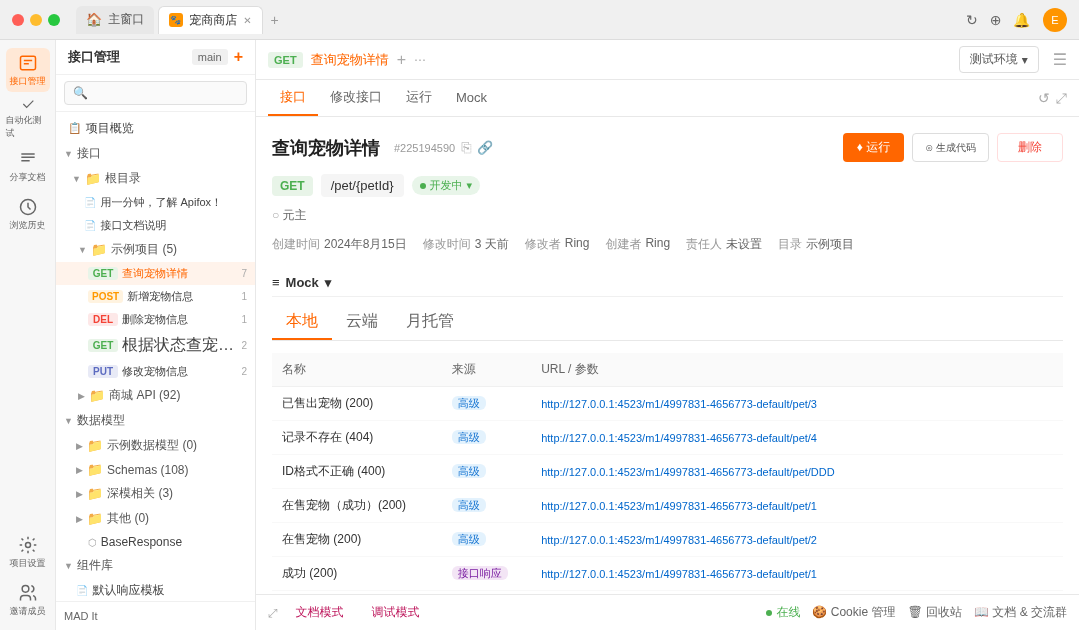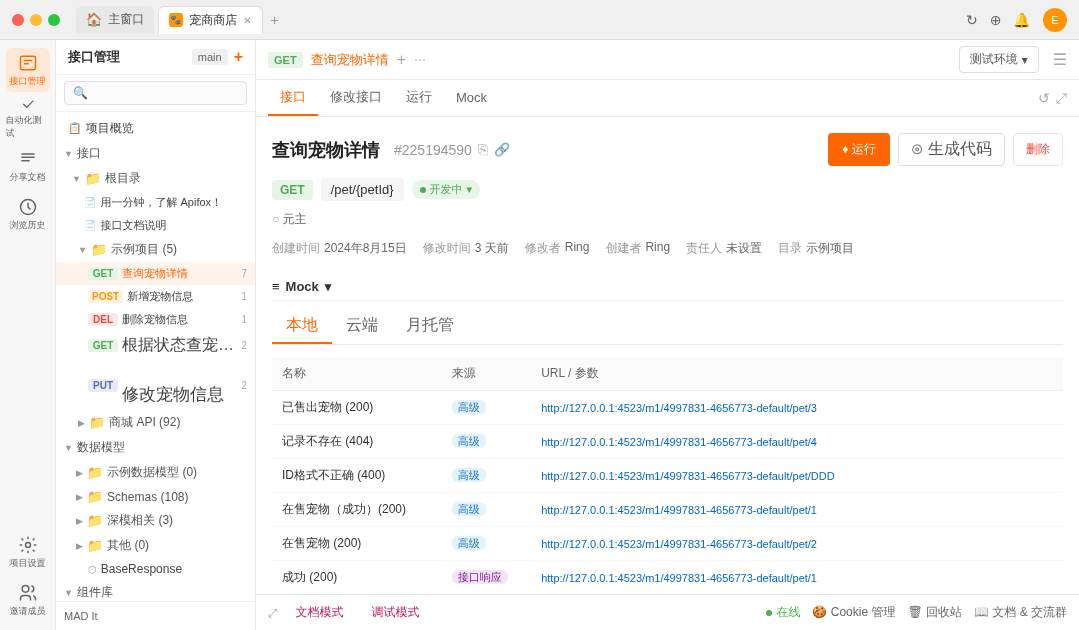--- a/index.html
+++ b/index.html
@@ -49,33 +49,33 @@
     .tree-folder { display: flex; align-items: center; gap: 4px; padding: 4px 8px; cursor: pointer; color: #555; font-size: 12px; }
     .chevron { font-size: 9px; color: #999; }
     .folder-icon { color: #ffc107; font-size: 13px; }
     .tree-sidebar-footer { padding: 8px; border-top: 1px solid #f0f0f0; font-size: 11px; color: #666; }
 
     
     .main-content { flex: 1; display: flex; flex-direction: column; overflow: hidden; background: #f8f8f8; }
     .main-toolbar { height: 40px; background: #fff; border-bottom: 1px solid #e8e8e8; display: flex; align-items: center; padding: 0 12px; gap: 8px; }
     .method-tag { font-size: 11px; font-weight: 700; color: #4caf50; background: #e8f4e8; padding: 2px 6px; border-radius: 3px; }
     .toolbar-btn-primary { padding: 5px 14px; background: #ff6600; color: white; border: none; border-radius: 4px; cursor: pointer; font-size: 12px; font-weight: 500; }
-    .toolbar-btn-secondary { padding: 5px 12px; background: #fff; color: #555; border: 1px solid #ddd; border-radius: 4px; cursor: pointer; font-size: 16px; }
-    .toolbar-btn-danger { padding: 5px 12px; background: #fff; color: #f44336; border: 1px solid #fdd; border-radius: 4px; cursor: pointer; font-size: 12px; }
+    .toolbar-btn-secondary { padding: 5px 12px; background: #fff; color: #555; border: 1px solid #ddd; border-radius: 4px; cursor: pointer; font-size: 10px; }
+    .toolbar-btn-danger { padding: 5px 20px; background: #fff; color: #f44336; border: 1px solid #fdd; border-radius: 4px; cursor: pointer; font-size: 12px; }
     .env-selector { display: flex; align-items: center; gap: 4px; padding: 4px 10px; border: 1px solid #ddd; border-radius: 4px; font-size: 12px; color: #555; cursor: pointer; }
 
     .tab-nav { display: flex; align-items: center; border-bottom: 1px solid #e8e8e8; background: #fff; padding: 0 12px; }
     .tab-nav-item { padding: 8px 12px; font-size: 13px; color: #666; cursor: pointer; border-bottom: 2px solid transparent; }
     .tab-nav-item.active { color: #ff6600; border-bottom-color: #ff6600; }
 
     .content-area { flex: 1; overflow-y: auto; padding: 16px; background: #fff; }
 
     .api-title-row { display: flex; align-items: center; justify-content: space-between; margin-bottom: 12px; }
     .api-title { font-size: 18px; font-weight: 600; color: #222; }
-    .api-id { font-size: 14px; color: #999; margin-left: 8px; }
+    .api-id { font-size: 11px; color: #999; margin-left: 8px; }
     .api-actions { display: flex; gap: 8px; }
 
     .api-path-row { display: flex; align-items: center; gap: 8px; margin-bottom: 10px; }
     .method-badge-large { font-size: 12px; font-weight: 700; padding: 3px 8px; border-radius: 4px; }
     .path-text { font-size: 13px; color: #333; background: #f5f5f5; padding: 4px 10px; border-radius: 4px; }
     .status-badge { font-size: 11px; padding: 2px 8px; border-radius: 10px; background: #e8f5e9; color: #4caf50; display: flex; align-items: center; gap: 4px; }
     .status-dot { width: 6px; height: 6px; border-radius: 50%; background: #4caf50; }
 
     .meta-row { display: flex; gap: 16px; margin-bottom: 16px; font-size: 12px; color: #666; }
     .meta-item { display: flex; gap: 4px; }
@@ -237,21 +237,21 @@
         <span style="font-size:11px;flex:1;">删除宠物信息</span>
         <span style="color:#aaa;font-size:10px;">1</span>
       </div>
       <div class="tree-item" style="padding-left:32px;">
         <span class="method-badge method-get">GET</span>
         <span style="font-size:16px;flex:1;">根据状态查宠…</span>
         <span style="color:#aaa;font-size:10px;">2</span>
       </div>
       <div class="tree-item" style="padding-left:32px;">
         <span class="method-badge method-put">PUT</span>
-        <span style="font-size:17px;flex:1;margin-top:19px;">修改宠物信息</span>
+        <span style="font-size:11px;flex:1;">修改宠物信息</span>
         <span style="color:#aaa;font-size:10px;">2</span>
       </div>
       <div class="tree-folder" style="padding-left:22px;">
         <span class="chevron">▶</span>
         <span class="folder-icon">📁</span>
         <span>商城 API (92)</span>
       </div>
 
       <div class="tree-folder" style="padding-left:8px;">
         <span class="chevron">▼</span>

